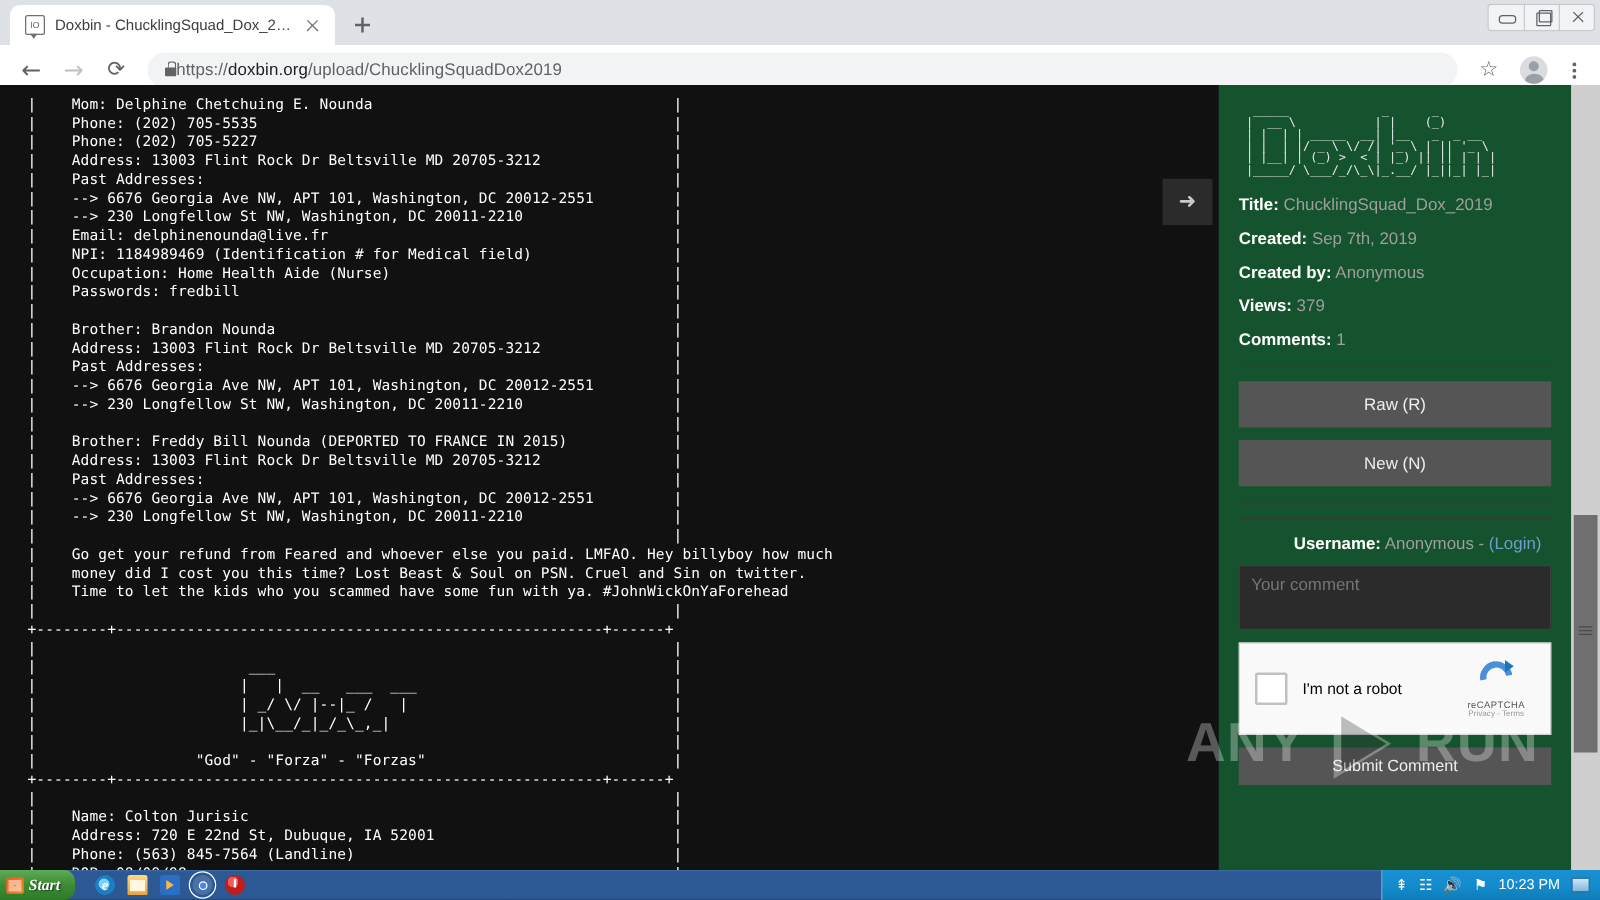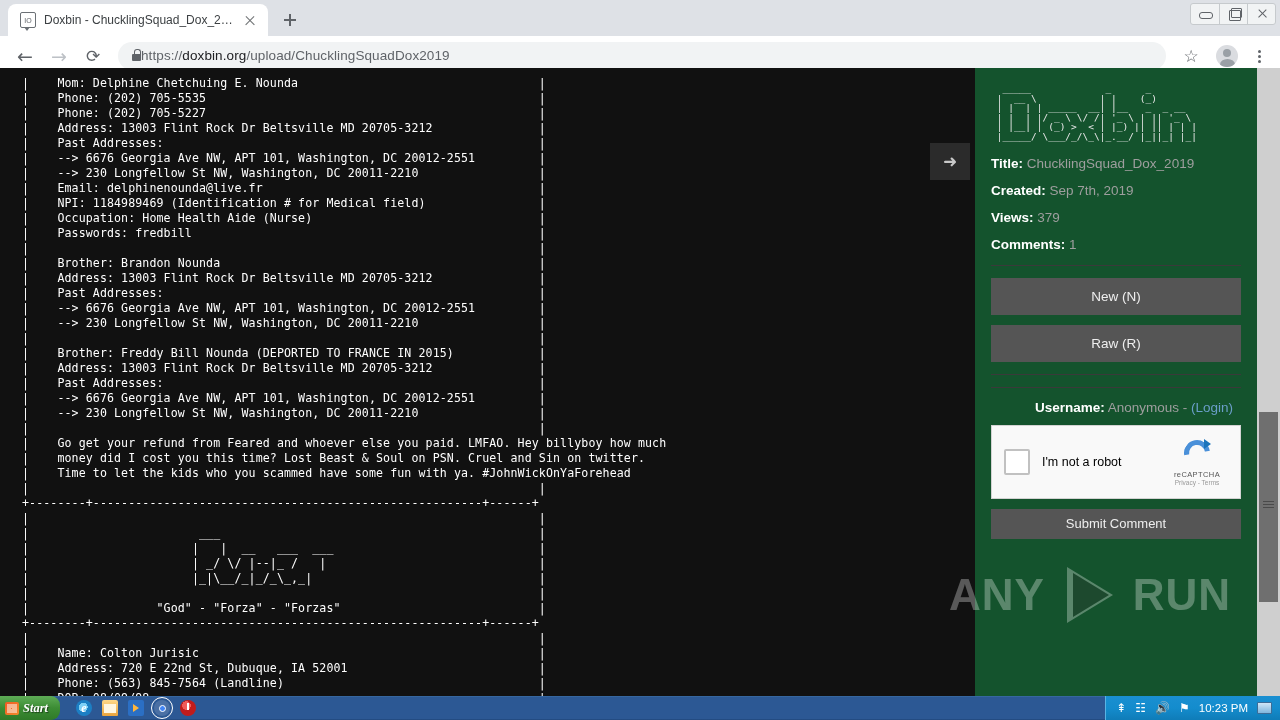--- a/index.html
+++ b/index.html
@@ -429,40 +429,45 @@
 
       <div class="meta">
         <b>Title:</b>
         <span>ChucklingSquad_Dox_2019</span>
       </div>
       <div class="meta">
         <b>Created:</b>
         <span>Sep 7th, 2019</span>
       </div>
       <div class="meta">
+        <b>Created by:</b>
+        <span>Anonymous</span>
+      </div>
+      <div class="meta">
         <b>Views:</b>
         <span>379</span>
       </div>
       <div class="meta">
         <b>Comments:</b>
         <span>1</span>
       </div>
 
       <div class="hr"></div>
 
+      <button class="btn">Raw (R)</button>
       <button class="btn">New (N)</button>
-      <button class="btn">Raw (R)</button>
 
       <div class="hr"></div>
 
 
       <div class="hr"></div>
 
       <div class="userline"><b>Username:</b> <span>Anonymous</span><span> - </span><a>(Login)</a></div>
 
+      <textarea class="commentbox" placeholder="Your comment" style=""></textarea>
 
       <div class="recaptcha">
         <div class="rc-check"></div>
         <div class="rc-label">I'm not a robot</div>
         <div class="rc-brand">
           <div class="rc-logo"></div>
           <div class="rc-name">reCAPTCHA</div>
           <div class="rc-terms">Privacy - Terms</div>
         </div>
       </div>

